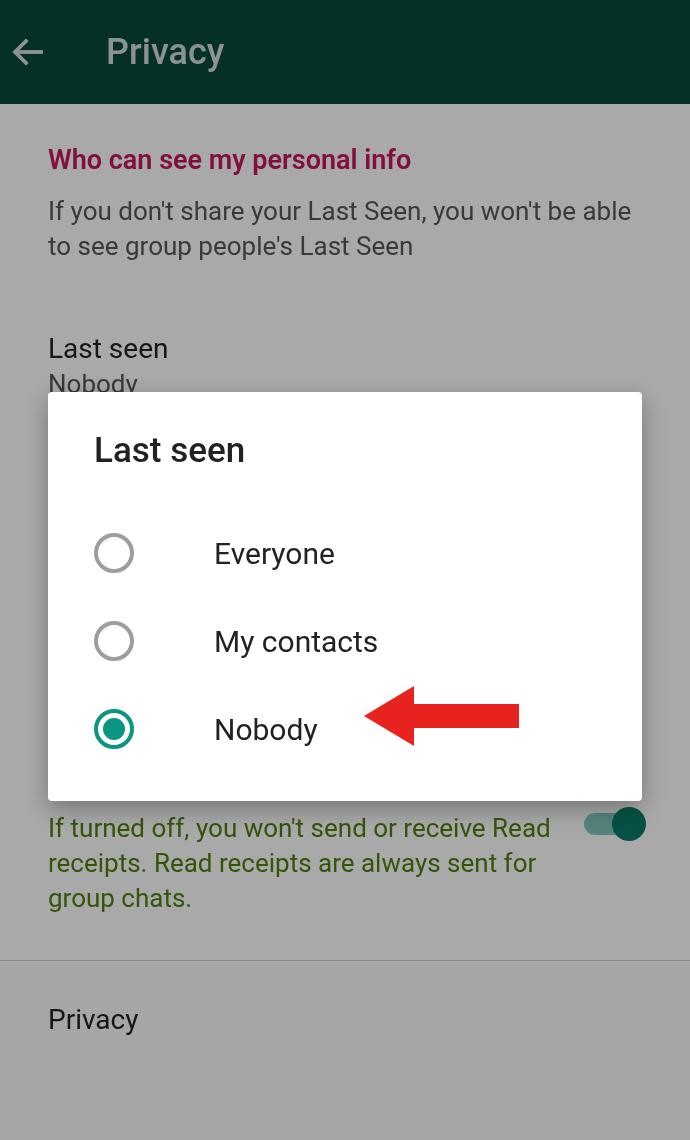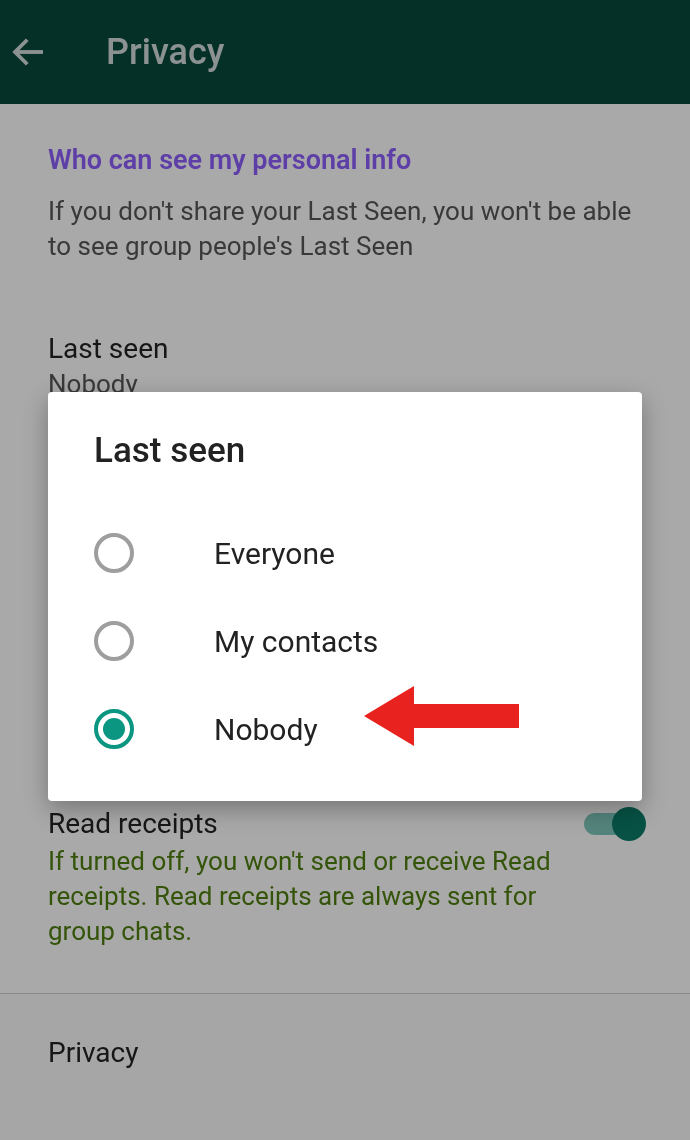--- a/index.html
+++ b/index.html
@@ -35,21 +35,21 @@
       font-weight: 500;
       margin-left: 56px;
     }
     
     .content {
       background: #fafafa;
       padding: 40px 48px 0 48px;
     }
     
     .section-title {
-      color: #8b5cf6;
+      color: #be185d;
       font-size: 27px;
       font-weight: 600;
       margin-bottom: 18px;
     }
     .section-subtitle {
       color: #555;
       font-size: 26px;
       line-height: 1.35;
       margin-bottom: 48px;
     }
@@ -203,21 +203,20 @@
     <div class="setting-label">Last seen</div>
     <div class="setting-value">Nobody</div>
   </div>
 
   <div style="height: 300px;"></div>
 
   <div class="setting-value" style="margin-top: -10px;">My contacts</div>
 
   <div class="setting-item read-receipts" style="margin-top: 48px;">
     <div class="read-receipts-text">
-      <div class="setting-label">Read receipts</div>
       <div class="setting-description">If turned off, you won't send or receive Read receipts. Read receipts are always sent for group chats.</div>
     </div>
     <div class="toggle">
       <div class="toggle-thumb"></div>
     </div>
   </div>
 
   <div class="divider"></div>
 </div>
 

